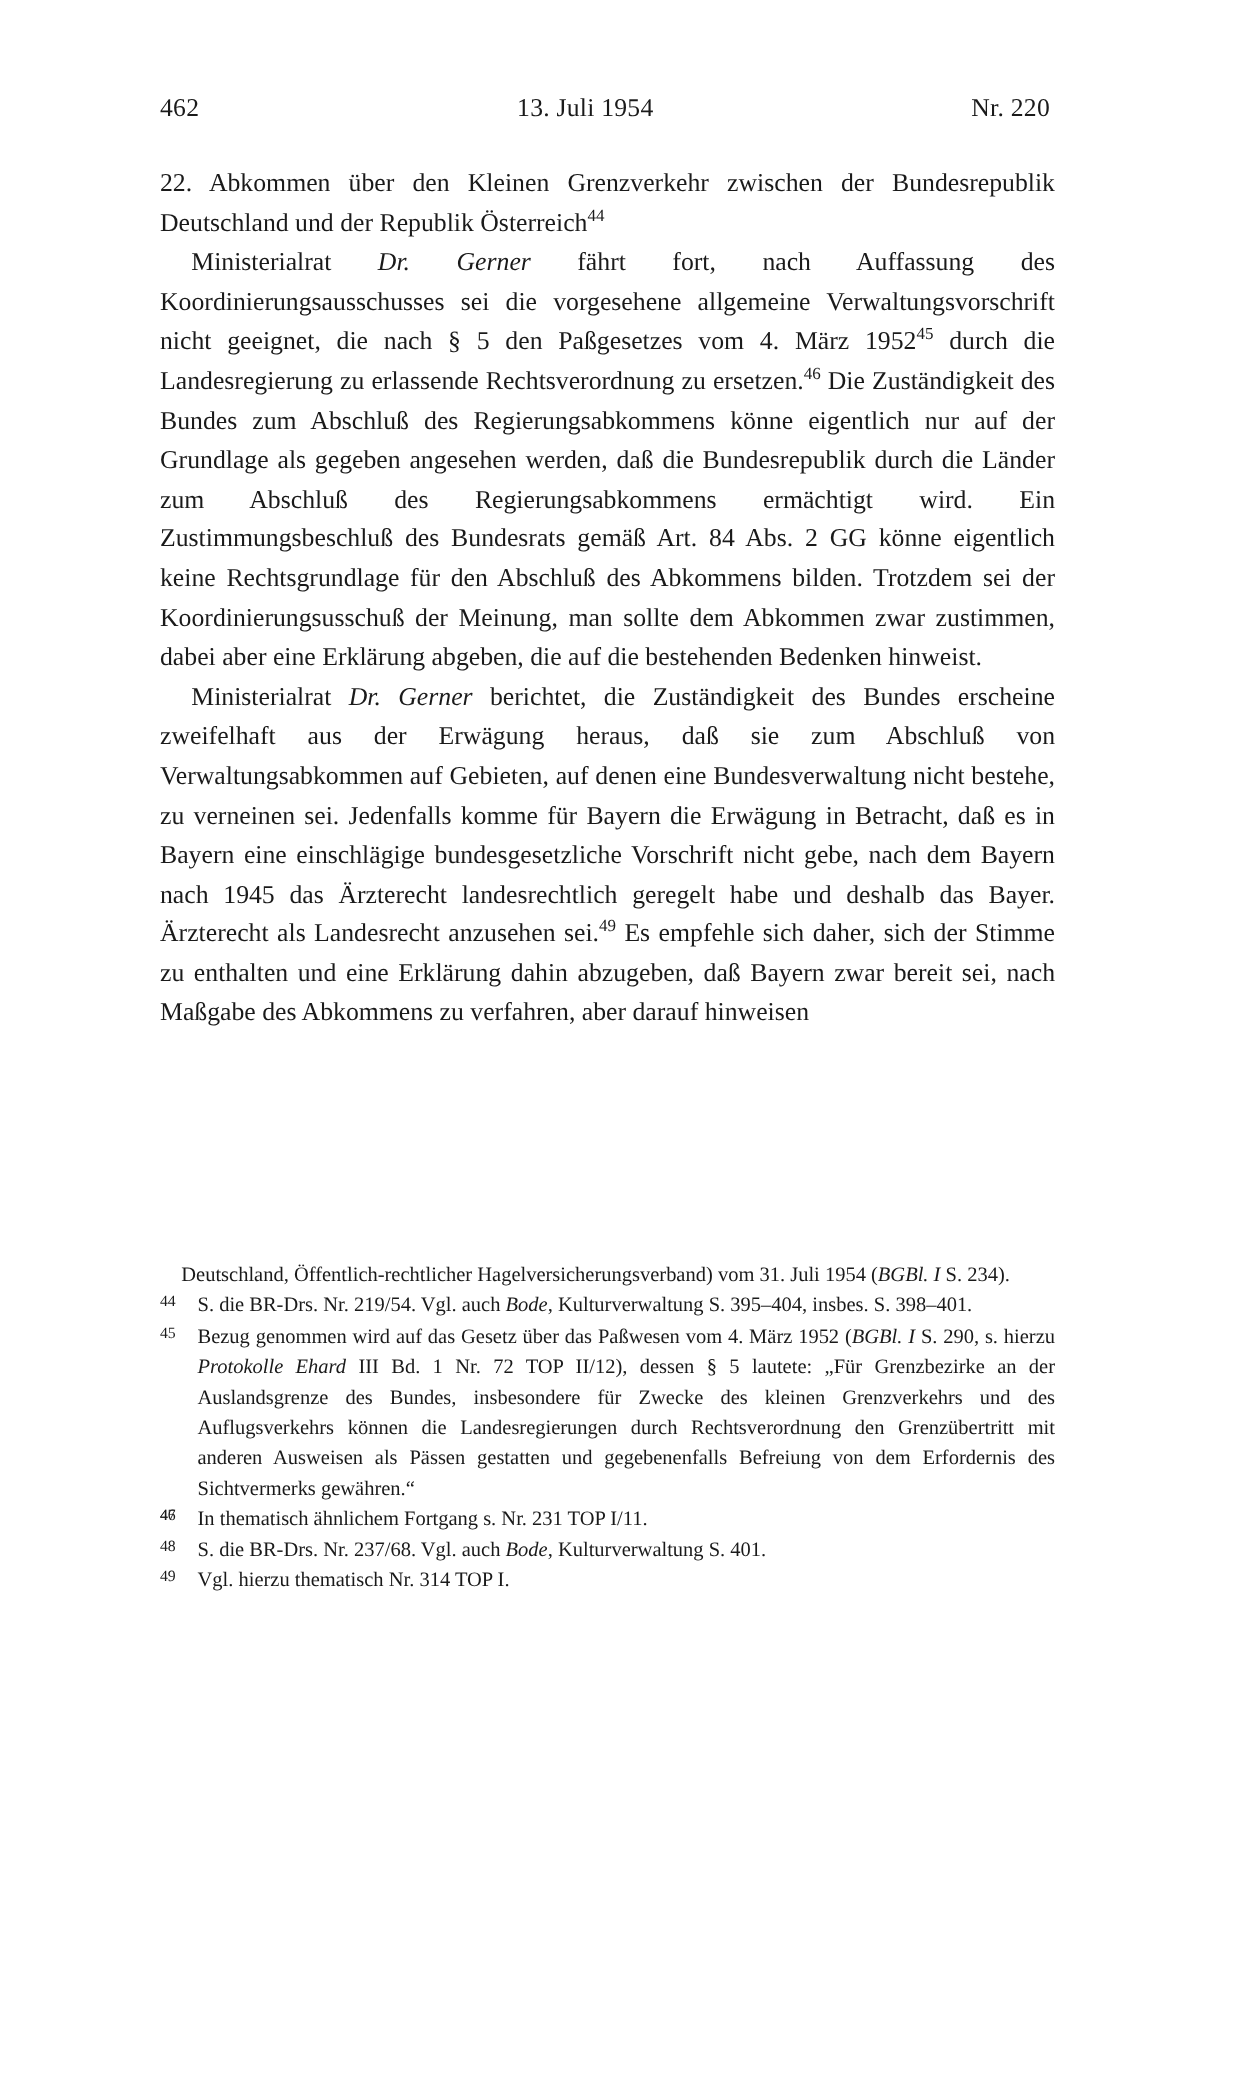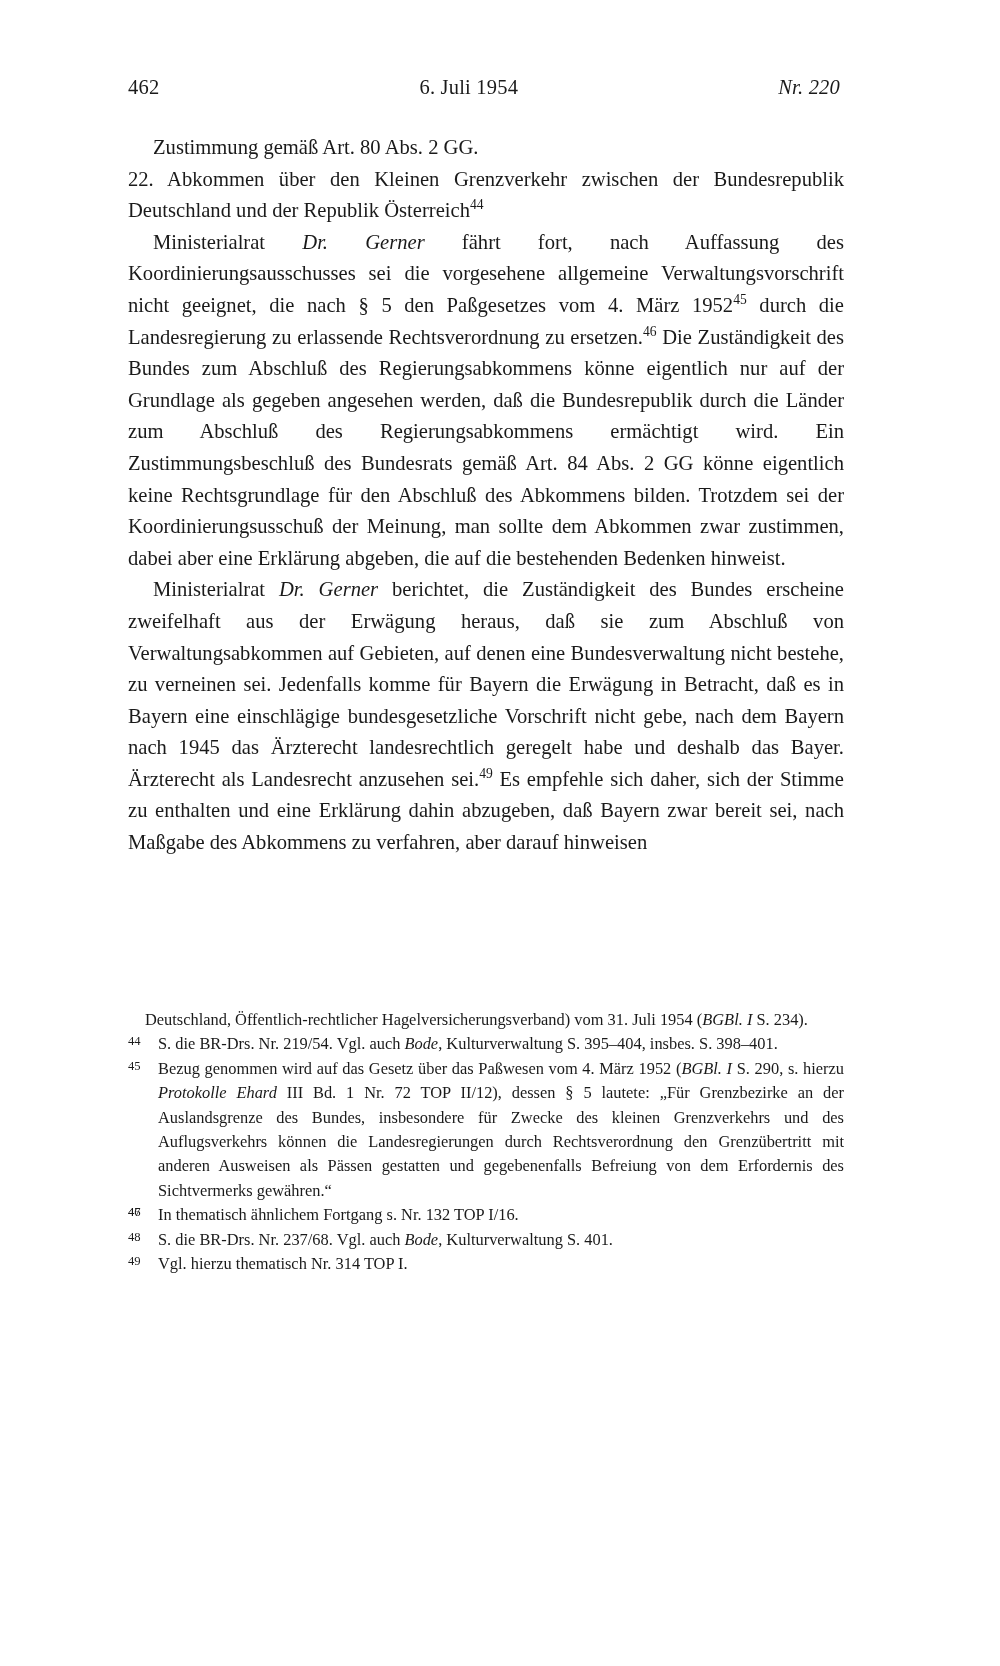--- a/index.html
+++ b/index.html
@@ -27,21 +27,21 @@
     left: 128px;
     top: 76px;
     width: 712px;
     display: flex;
     justify-content: space-between;
     align-items: flex-end;
     font-size: 20.5px;
   }
   .header .page-num { letter-spacing: 0.2px; }
   .header .date { letter-spacing: 0.2px; }
-  .header .nr { letter-spacing: 0.2px; font-style: italic; }
+  .header .nr { letter-spacing: 0.2px; }
 
   .body-block {
     position: absolute;
     left: 128px;
     top: 132px;
     width: 716px;
   }
   p.para {
     margin: 0;
     font-size: 20.6px;
@@ -87,29 +87,26 @@
     font-size: 12.6px;
   }
 </style>
 </head>
 <body>
 
 <div class="page">
 
   <div class="header">
     <span class="page-num">462</span>
-    <span class="date">6. Juli 1954</span>
+    <span class="date">13. Juli 1954</span>
     <span class="nr">Nr. 220</span>
   </div>
 
   <div class="body-block">
 
-    <p class="para indent">
-      <span>Zustimmung gemäß Art. 80 Abs. 2 GG.</span>
-    </p>
 
     <p class="para">
       <span>22. Abkommen über den Kleinen Grenzverkehr zwischen der Bundesrepublik Deutschland und der Republik Österreich</span><sup>44</sup>
     </p>
 
     <p class="para indent">
       <span>Ministerialrat </span><em class="it">Dr. Gerner</em><span> fährt fort, nach Auffassung des Koordinierungsausschusses sei die vorgesehene allgemeine Verwaltungsvorschrift nicht geeignet, die nach § 5 den Paßgesetzes vom 4. März 1952</span><sup>45</sup><span> durch die Landesregierung zu erlassende Rechtsverordnung zu ersetzen.</span><sup>46</sup><span> Die Zuständigkeit des Bundes zum Abschluß des Regierungsabkommens könne eigentlich nur auf der Grundlage als gegeben angesehen werden, daß die Bundesrepublik durch die Länder zum Abschluß des Regierungsabkommens ermächtigt wird. Ein Zustimmungsbeschluß des Bundesrats gemäß Art. 84 Abs. 2 GG könne eigentlich keine Rechtsgrundlage für den Abschluß des Abkommens bilden. Trotzdem sei der Koordinierungsusschuß der Meinung, man sollte dem Abkommen zwar zustimmen, dabei aber eine Erklärung abgeben, die auf die bestehenden Bedenken hinweist.</span>
     </p>
 
 
@@ -132,21 +129,21 @@
 
     <p class="fn">
       <span class="marker">45</span><span>Bezug genommen wird auf das Gesetz über das Paßwesen vom 4. März 1952 (</span><em class="it">BGBl. I</em><span> S. 290, s. hierzu </span><em class="it">Protokolle Ehard</em><span> III Bd. 1 Nr. 72 TOP II/12), dessen § 5 lautete: „Für Grenzbezirke an der Auslandsgrenze des Bundes, insbesondere für Zwecke des kleinen Grenzverkehrs und des Auflugsverkehrs können die Landesregierungen durch Rechtsverordnung den Grenzübertritt mit anderen Ausweisen als Pässen gestatten und gegebenenfalls Befreiung von dem Erfordernis des Sichtvermerks gewähren.“</span>
     </p>
 
     <p class="fn">
       <span class="marker">46</span>
     </p>
 
     <p class="fn">
-      <span class="marker">47</span><span>In thematisch ähnlichem Fortgang s. Nr. 132 TOP I/16.</span>
+      <span class="marker">47</span><span>In thematisch ähnlichem Fortgang s. Nr. 231 TOP I/11.</span>
     </p>
 
     <p class="fn">
       <span class="marker">48</span><span>S. die BR-Drs. Nr. 237/68. Vgl. auch </span><em class="it">Bode</em><span>, Kulturverwaltung S. 401.</span>
     </p>
 
     <p class="fn">
       <span class="marker">49</span><span>Vgl. hierzu thematisch Nr. 314 TOP I.</span>
     </p>
 

